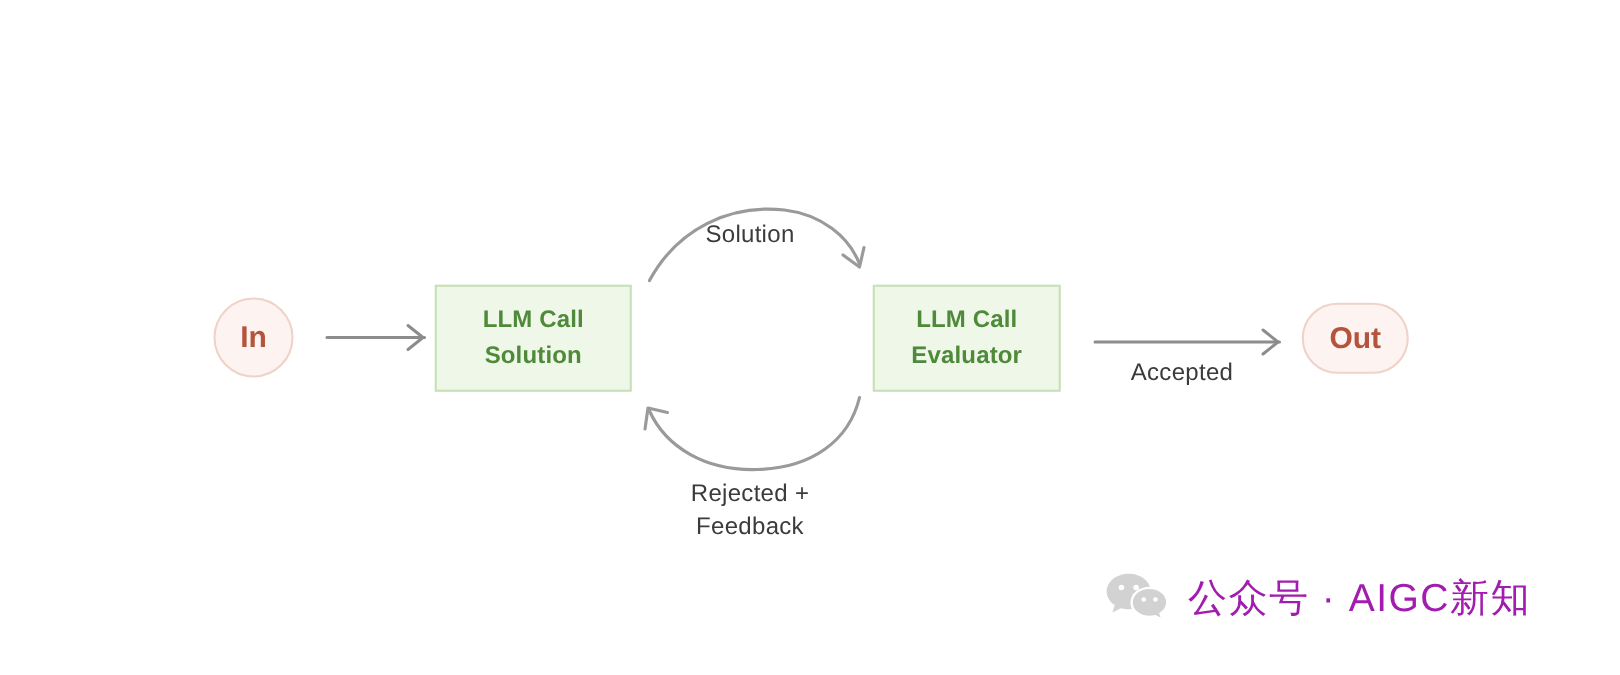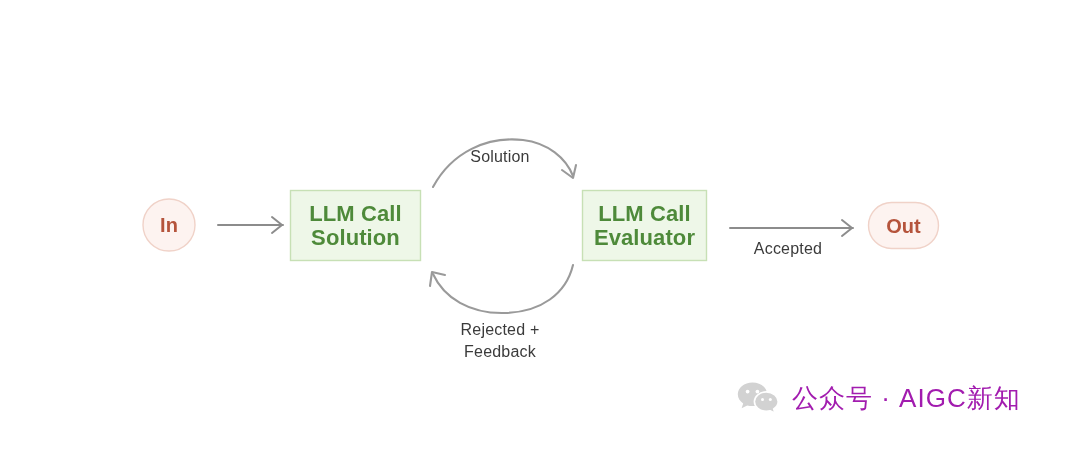--- a/index.html
+++ b/index.html
@@ -31,21 +31,21 @@
     position: absolute;
     display: flex;
     flex-direction: column;
     align-items: center;
     justify-content: center;
     text-align: center;
     pointer-events: none;
   }
   .box-label {
     color: #4e8a3a;
-    font-size: 22px;
+    font-size: 16px;
     font-weight: bold;
     line-height: 24px;
     letter-spacing: 0.1px;
   }
   .pill-label {
     color: #b5543c;
     font-size: 20px;
     font-weight: bold;
     line-height: 20px;
   }

